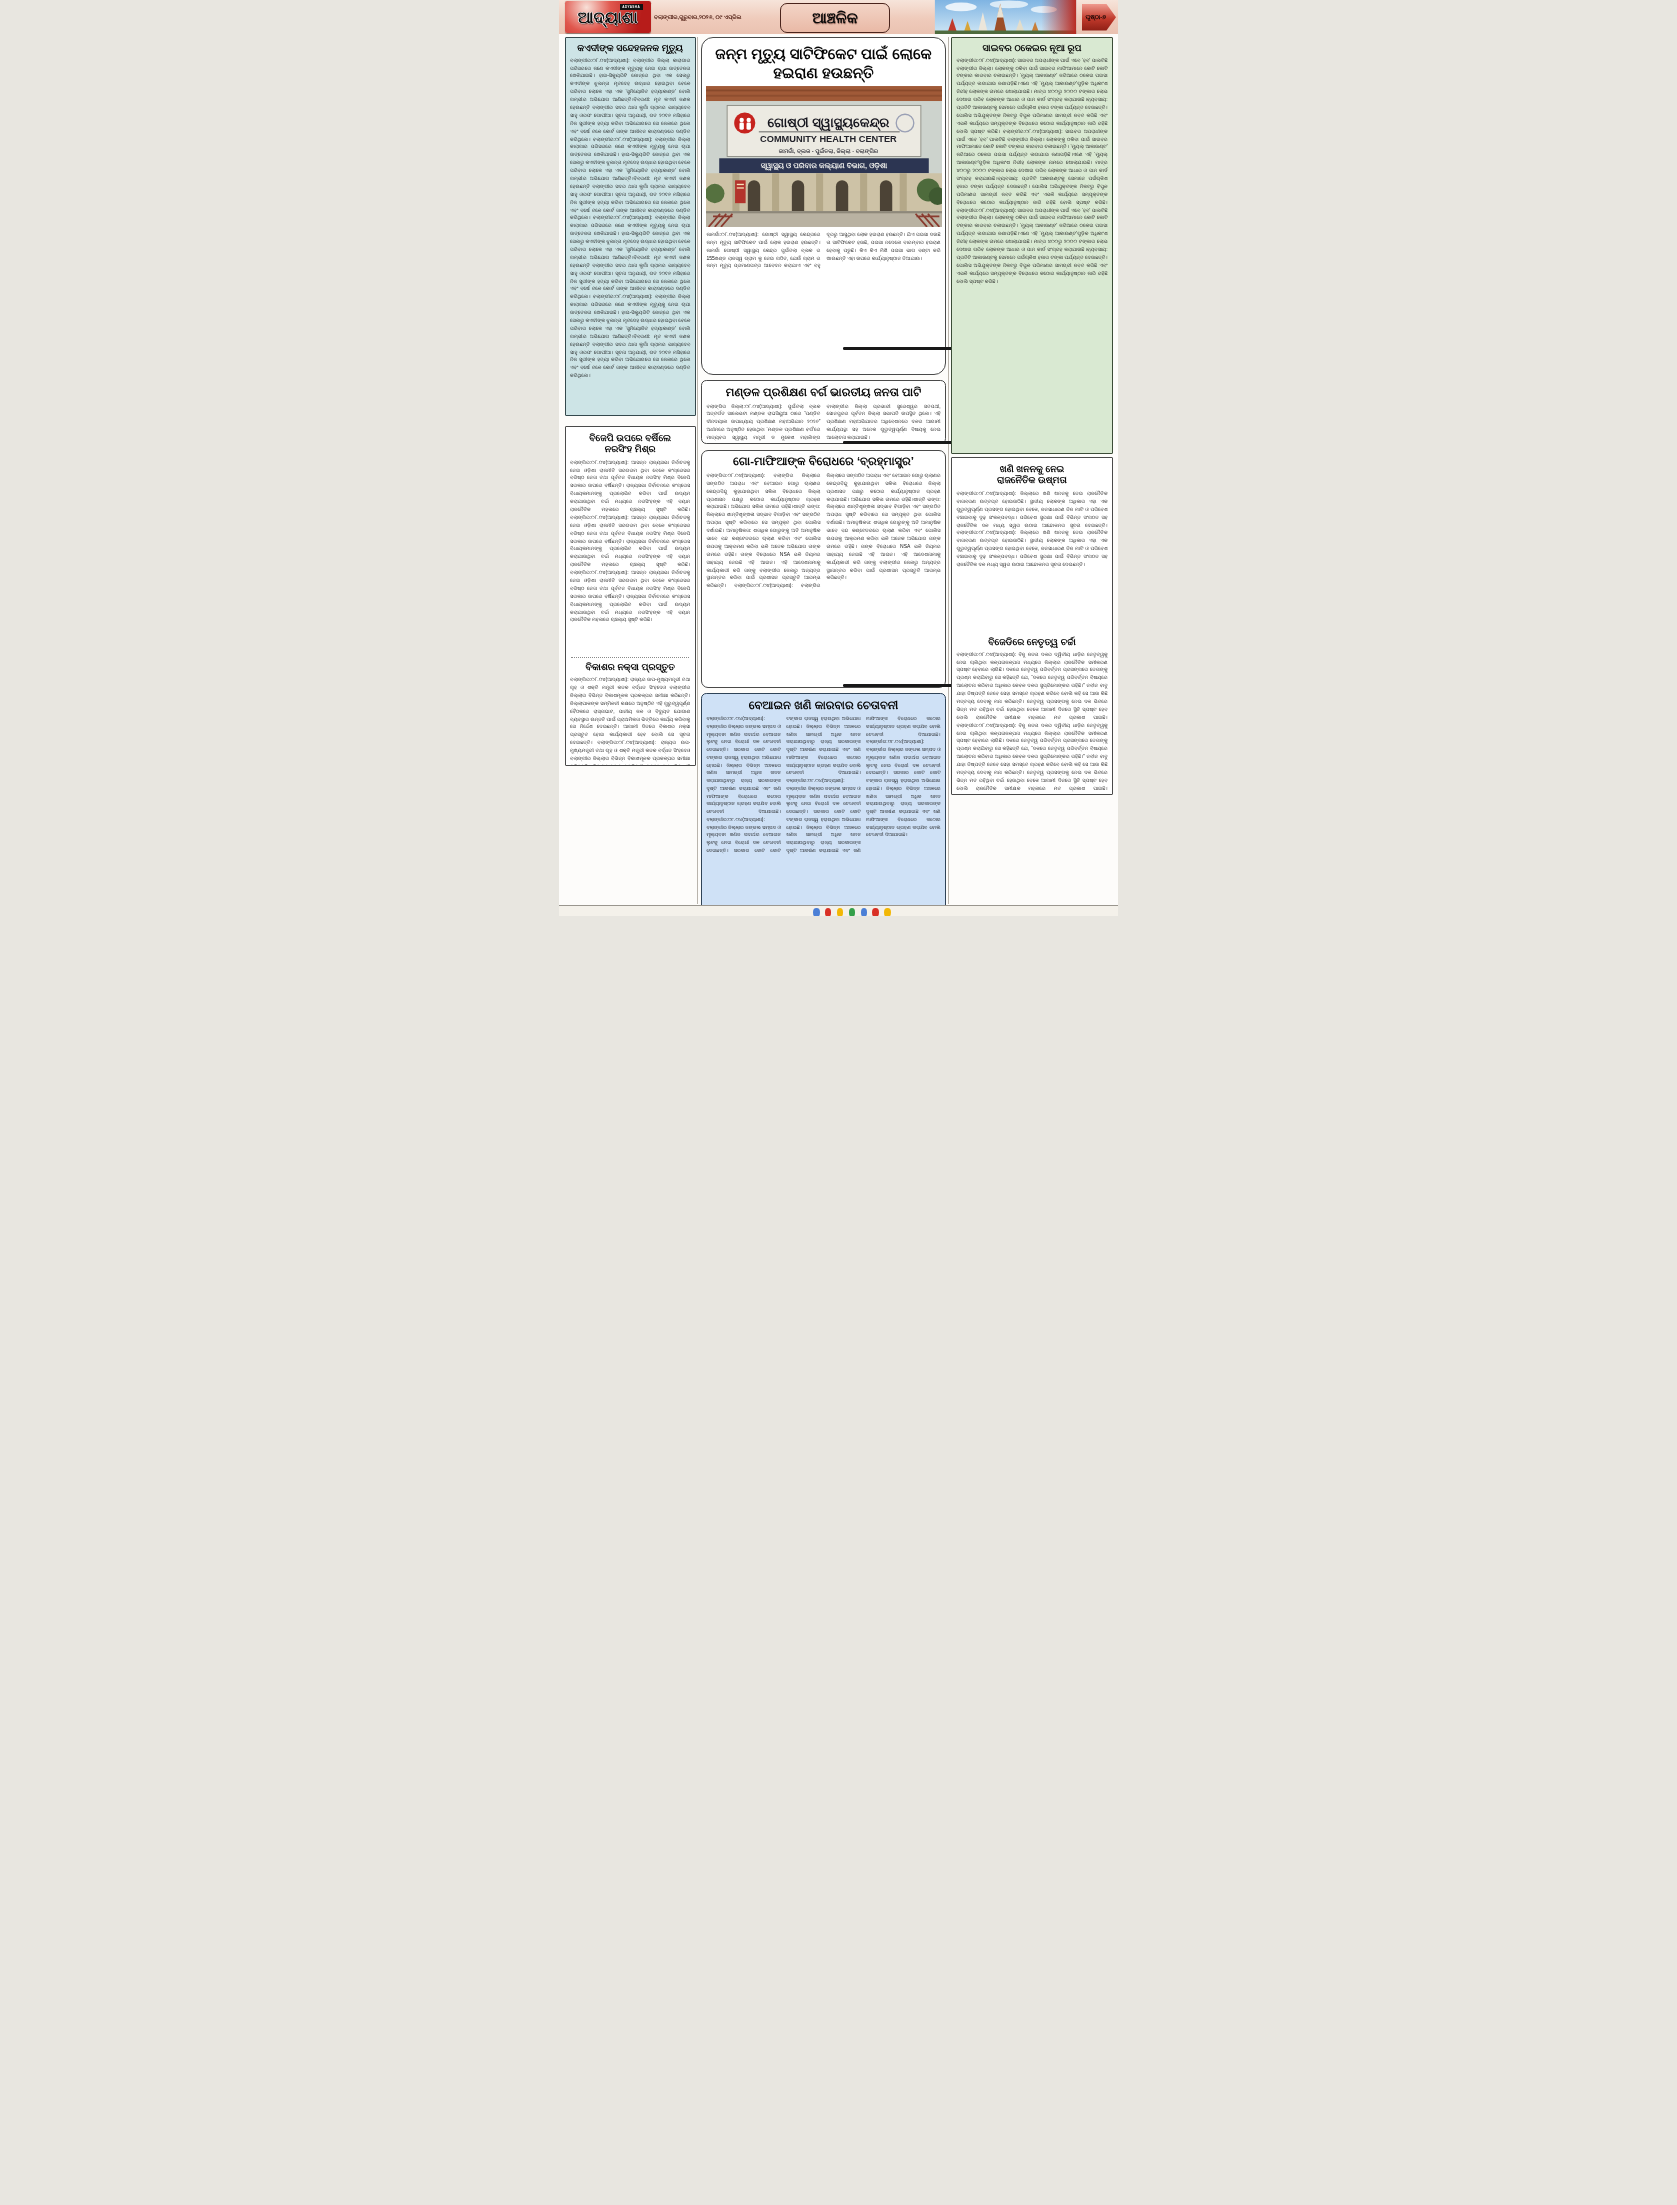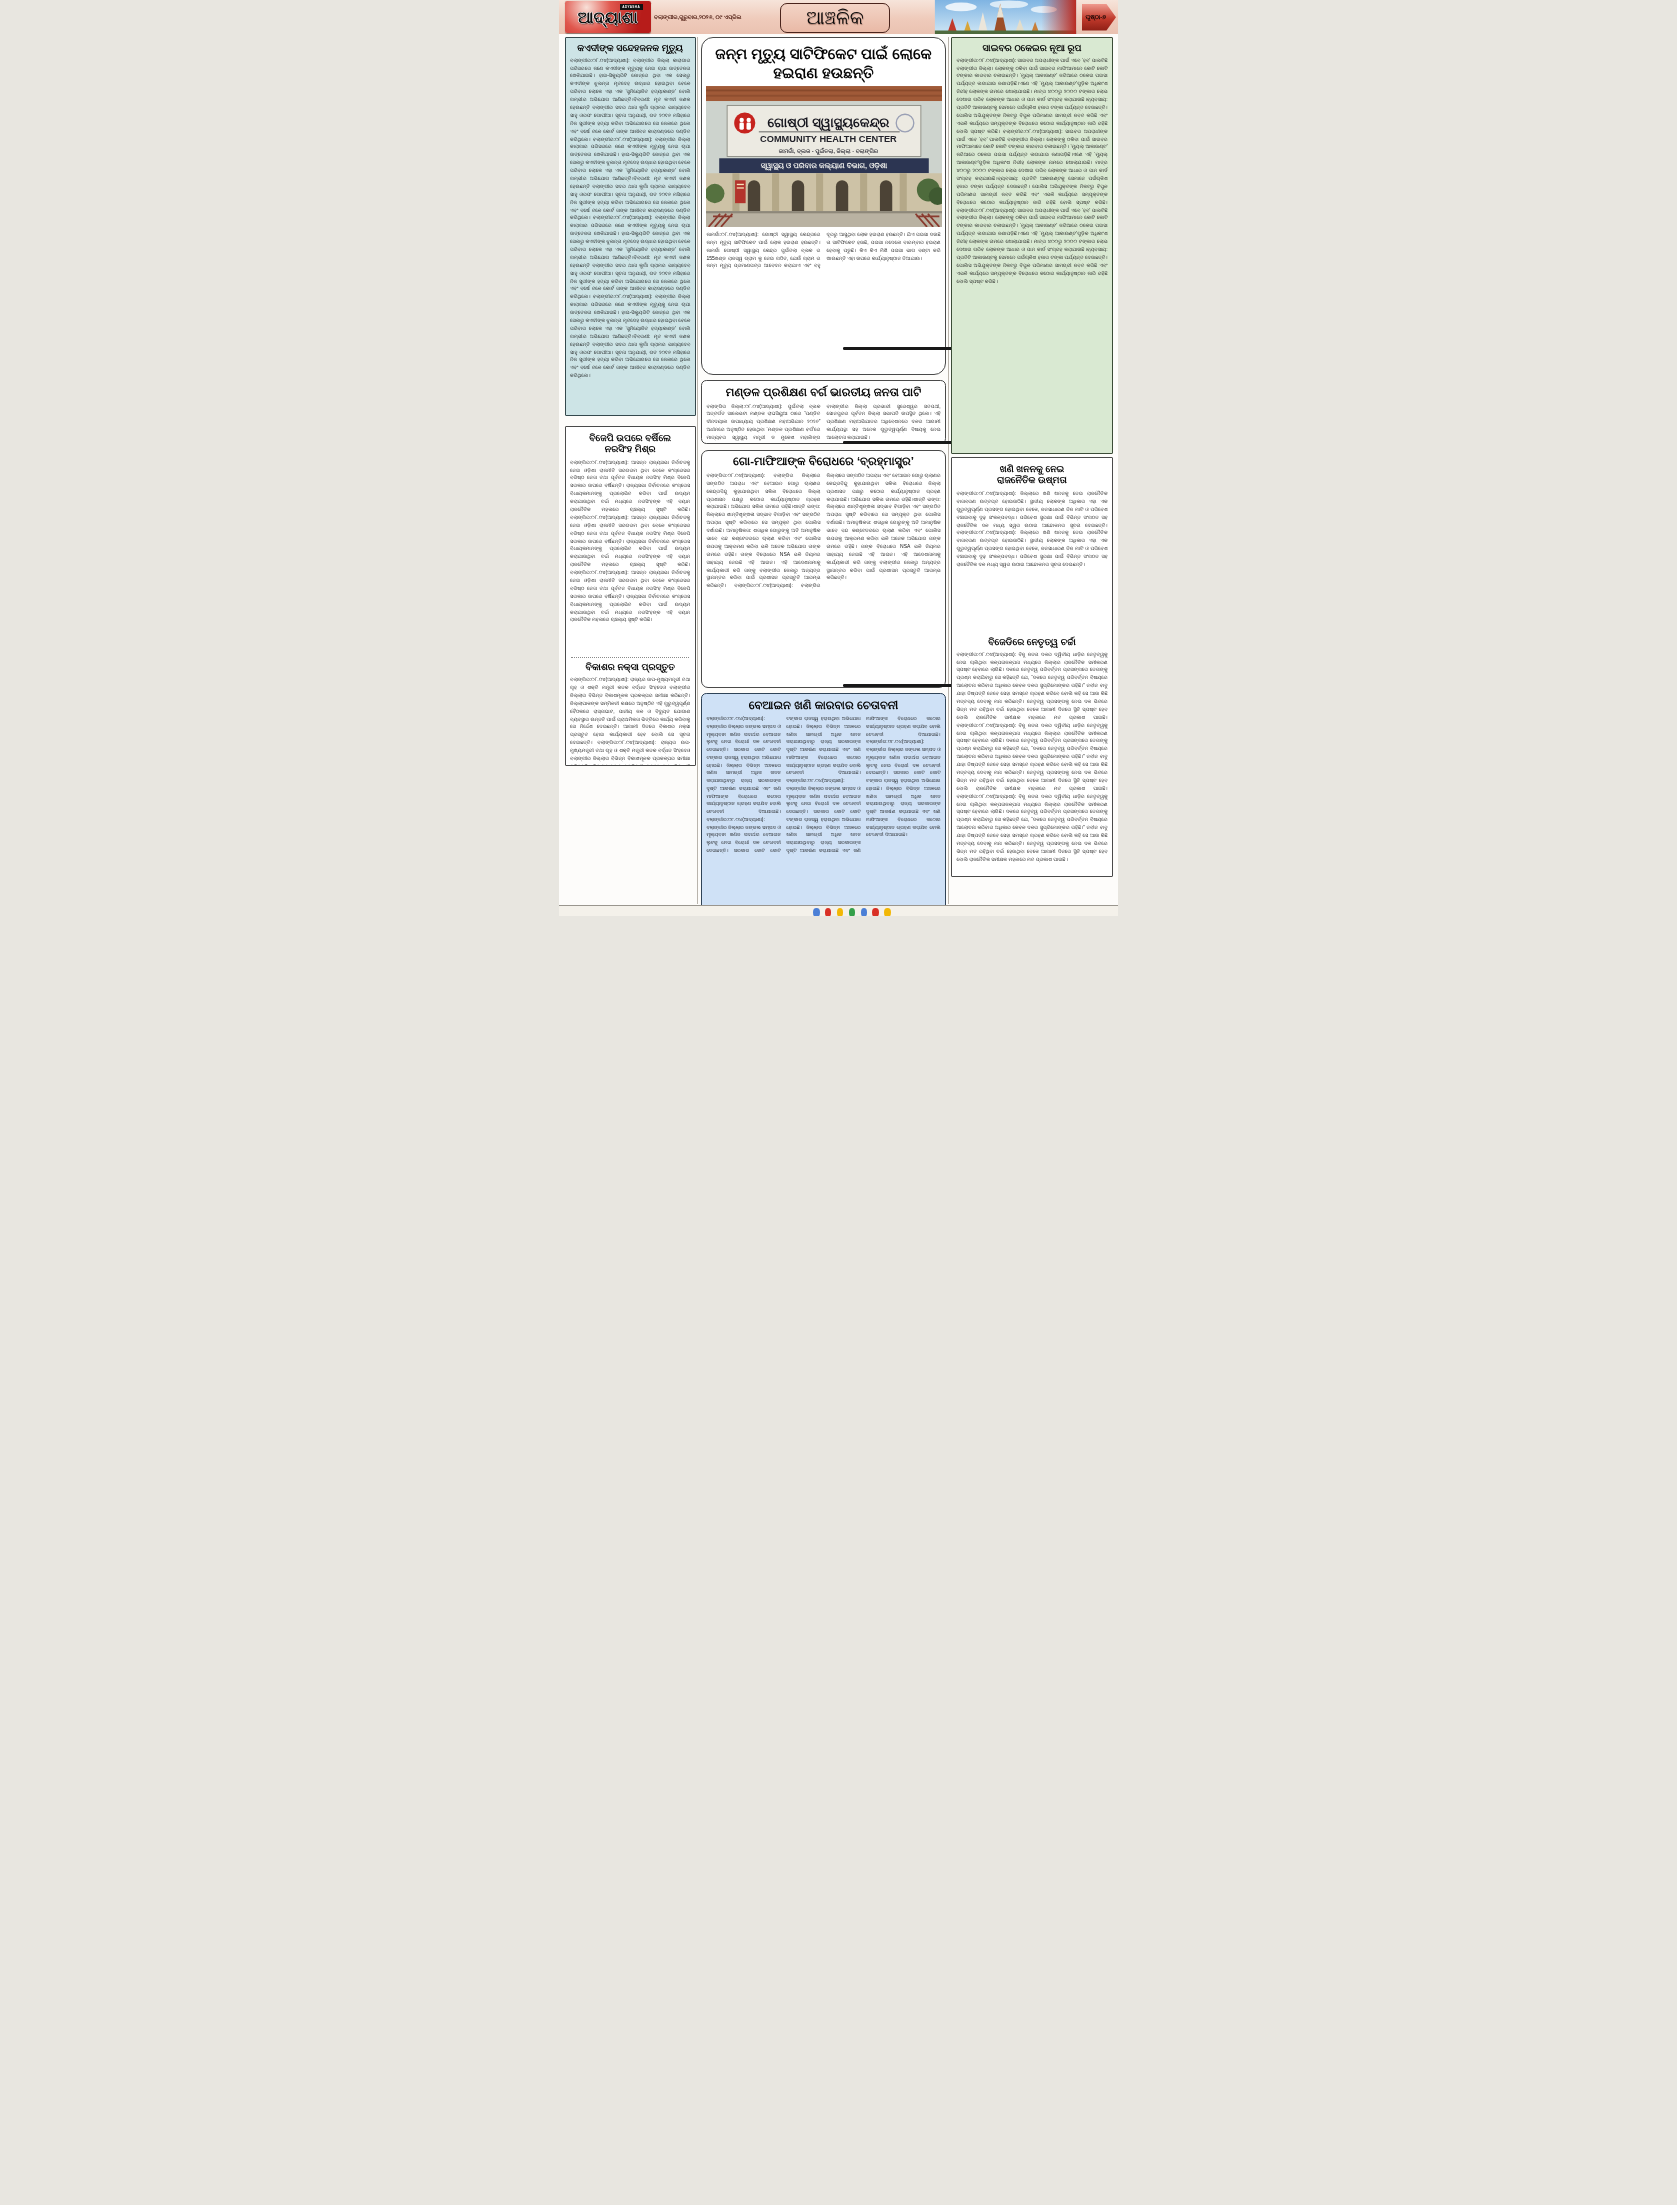--- a/index.html
+++ b/index.html
@@ -12,21 +12,21 @@
             background:radial-gradient(circle at 25% 20%,#f8e0d8 0%,#e0574d 35%,#b71c1a 80%);
             box-shadow:0 0.4px 0.9px rgba(0,0,0,.4);text-align:center;}
   .masthead-tag{position:absolute;right:8px;top:2.6px;background:#111;color:#fff;font-size:3.1px;
                 letter-spacing:0.4px;padding:0.9px 2.6px;font-weight:bold;}
   .masthead-title{position:absolute;left:0;right:0;top:7px;font-size:16.3px;font-weight:bold;color:#0d0d0d;
                   text-shadow:0.4px 0.4px 0 #fff,-0.4px -0.4px 0 #fff,0.4px -0.4px 0 #fff,-0.4px 0.4px 0 #fff,0.9px 1.3px 1.3px rgba(0,0,0,.55);}
   .dateline{position:absolute;left:95px;top:13.7px;width:123px;font-size:5.7px;font-weight:bold;color:#47150a;}
   .edition-box{position:absolute;left:221px;top:2.6px;width:108px;height:28px;border:0.9px solid #4a241c;
                border-radius:7px;display:flex;align-items:center;justify-content:center;
                background:linear-gradient(180deg,#f3d4c6,#e9b9a6);}
-  .edition-title{font-size:19px;font-weight:normal;color:#090909;text-shadow:0.4px 0.9px 0.9px rgba(90,40,30,.5);}
+  .edition-title{font-size:15px;font-weight:bold;color:#090909;text-shadow:0.4px 0.9px 0.9px rgba(90,40,30,.5);}
   .header-photo{position:absolute;left:375px;top:0;width:143px;height:34px;}
   .page-arrow{position:absolute;left:523px;top:4px;width:34px;height:26.5px;
               background:linear-gradient(180deg,#ef9a8e 0%,#c0392b 55%,#8e1f15 100%);
               clip-path:polygon(0 0,72% 0,100% 50%,72% 100%,0 100%);
               display:flex;align-items:center;}
   .page-arrow span{font-size:6.2px;font-weight:bold;color:#120202;padding-left:3.5px;}
   
   .col{position:absolute;top:37px;}
   .box{box-sizing:border-box;border:0.7px solid #4a4a4a;border-radius:1px;padding:4px 4.4px;overflow:hidden;}
   .tint-blue{background:#cde4e6;border-color:#35494d;}
@@ -182,21 +182,21 @@
       <h2 class="h-mid">ବେଆଇନ ଖଣି କାରବାର ଚେତାବନୀ</h2>
       <p class="body-txt three-col" style="height:221px;overflow:hidden;">ବଲାଙ୍ଗୀର:୦୮.୦୪(ଆଦ୍ୟାଶା): ବଲାଙ୍ଗୀର ଜିଲ୍ଲାର ଜଙ୍ଗଲ ସମ୍ପଦ ଓ ମୂଲ୍ୟବାନ ଖଣିଜ ପଦାର୍ଥର ବେଆଇନ ଲୁଟକୁ ନେଇ ବିରୋଧୀ ଦଳ ଚେତାବନୀ ଦେଇଛନ୍ତି। ସରକାର କୋଟି କୋଟି ଟଙ୍କାର ରାଜସ୍ୱ ହରାଉଥିବା ଅଭିଯୋଗ ହୋଇଛି। ଜିଲ୍ଲାର ବିଭିନ୍ନ ଅଞ୍ଚଳରେ ଖଣିଜ ସାମଗ୍ରୀ ଅଧିକ ଖନନ କରାଯାଉଥିବାରୁ ରାଜ୍ୟ ସରକାରଙ୍କ ଦୃଷ୍ଟି ଆକର୍ଷଣ କରାଯାଇଛି ଏବଂ ଖଣି ମାଫିଆଙ୍କ ବିରୋଧରେ କଠୋର କାର୍ଯ୍ୟାନୁଷ୍ଠାନ ଗ୍ରହଣ କରାଯିବ ବୋଲି ଚେତାବନୀ ଦିଆଯାଇଛି। ବଲାଙ୍ଗୀର:୦୮.୦୪(ଆଦ୍ୟାଶା): ବଲାଙ୍ଗୀର ଜିଲ୍ଲାର ଜଙ୍ଗଲ ସମ୍ପଦ ଓ ମୂଲ୍ୟବାନ ଖଣିଜ ପଦାର୍ଥର ବେଆଇନ ଲୁଟକୁ ନେଇ ବିରୋଧୀ ଦଳ ଚେତାବନୀ ଦେଇଛନ୍ତି। ସରକାର କୋଟି କୋଟି ଟଙ୍କାର ରାଜସ୍ୱ ହରାଉଥିବା ଅଭିଯୋଗ ହୋଇଛି। ଜିଲ୍ଲାର ବିଭିନ୍ନ ଅଞ୍ଚଳରେ ଖଣିଜ ସାମଗ୍ରୀ ଅଧିକ ଖନନ କରାଯାଉଥିବାରୁ ରାଜ୍ୟ ସରକାରଙ୍କ ଦୃଷ୍ଟି ଆକର୍ଷଣ କରାଯାଇଛି ଏବଂ ଖଣି ମାଫିଆଙ୍କ ବିରୋଧରେ କଠୋର କାର୍ଯ୍ୟାନୁଷ୍ଠାନ ଗ୍ରହଣ କରାଯିବ ବୋଲି ଚେତାବନୀ ଦିଆଯାଇଛି। ବଲାଙ୍ଗୀର:୦୮.୦୪(ଆଦ୍ୟାଶା): ବଲାଙ୍ଗୀର ଜିଲ୍ଲାର ଜଙ୍ଗଲ ସମ୍ପଦ ଓ ମୂଲ୍ୟବାନ ଖଣିଜ ପଦାର୍ଥର ବେଆଇନ ଲୁଟକୁ ନେଇ ବିରୋଧୀ ଦଳ ଚେତାବନୀ ଦେଇଛନ୍ତି। ସରକାର କୋଟି କୋଟି ଟଙ୍କାର ରାଜସ୍ୱ ହରାଉଥିବା ଅଭିଯୋଗ ହୋଇଛି। ଜିଲ୍ଲାର ବିଭିନ୍ନ ଅଞ୍ଚଳରେ ଖଣିଜ ସାମଗ୍ରୀ ଅଧିକ ଖନନ କରାଯାଉଥିବାରୁ ରାଜ୍ୟ ସରକାରଙ୍କ ଦୃଷ୍ଟି ଆକର୍ଷଣ କରାଯାଇଛି ଏବଂ ଖଣି ମାଫିଆଙ୍କ ବିରୋଧରେ କଠୋର କାର୍ଯ୍ୟାନୁଷ୍ଠାନ ଗ୍ରହଣ କରାଯିବ ବୋଲି ଚେତାବନୀ ଦିଆଯାଇଛି। ବଲାଙ୍ଗୀର:୦୮.୦୪(ଆଦ୍ୟାଶା): ବଲାଙ୍ଗୀର ଜିଲ୍ଲାର ଜଙ୍ଗଲ ସମ୍ପଦ ଓ ମୂଲ୍ୟବାନ ଖଣିଜ ପଦାର୍ଥର ବେଆଇନ ଲୁଟକୁ ନେଇ ବିରୋଧୀ ଦଳ ଚେତାବନୀ ଦେଇଛନ୍ତି। ସରକାର କୋଟି କୋଟି ଟଙ୍କାର ରାଜସ୍ୱ ହରାଉଥିବା ଅଭିଯୋଗ ହୋଇଛି। ଜିଲ୍ଲାର ବିଭିନ୍ନ ଅଞ୍ଚଳରେ ଖଣିଜ ସାମଗ୍ରୀ ଅଧିକ ଖନନ କରାଯାଉଥିବାରୁ ରାଜ୍ୟ ସରକାରଙ୍କ ଦୃଷ୍ଟି ଆକର୍ଷଣ କରାଯାଇଛି ଏବଂ ଖଣି ମାଫିଆଙ୍କ ବିରୋଧରେ କଠୋର କାର୍ଯ୍ୟାନୁଷ୍ଠାନ ଗ୍ରହଣ କରାଯିବ ବୋଲି ଚେତାବନୀ ଦିଆଯାଇଛି।</p>
     </section>
   </div>
 
   <div class="col" style="left:392px;width:162px;">
     <section class="box tint-green" style="height:417px;">
       <h2 class="h-small">ସାଇବର ଠକେଇର ନୂଆ ରୂପ</h2>
       <p class="body-txt">ବଲାଙ୍ଗୀର:୦୮.୦୪(ଆଦ୍ୟାଶା): ସାଇବର ଅପରାଧୀଙ୍କ ପାଇଁ ଏବେ ‘ହବ’ ପାଲଟିଛି ବଲାଙ୍ଗୀର ଜିଲ୍ଲା। ଲୋକଙ୍କୁ ଠକିବା ପାଇଁ ସାଇବର ମାଫିଆମାନେ କୋଟି କୋଟି ଟଙ୍କାର କାରବାର ଚଳାଇଛନ୍ତି। ‘ମ୍ୟୁଲ୍ ଆକାଉଣ୍ଟ’ ଜରିଆରେ ଠକେଇ ପଇସା ପର୍ଯ୍ୟନ୍ତ ଲଗାଯାଇ ଜଣାପଡ଼ିଛି।ଏଣେ ଏହି ‘ମ୍ୟୁଲ୍ ଆକାଉଣ୍ଟ’ଗୁଡ଼ିକ ଅଧିକାଂଶ ନିରୀହ ଲୋକଙ୍କ ନାମରେ ଖୋଲାଯାଇଛି। ମାତ୍ର ୪୦୦ରୁ ୨୦୦୦ ଟଙ୍କାର ଲୋଭ ଦେଖାଇ ଗରିବ ଲୋକଙ୍କ ଆଧାର ଓ ପାନ କାର୍ଡ ସଂଗ୍ରହ କରାଯାଉଛି।ବ୍ୟବସାୟ: ପ୍ରତିଟି ଆକାଉଣ୍ଟକୁ ସେମାନେ ପଇଁଚାଳିଶ ହଜାର ଟଙ୍କା ପର୍ଯ୍ୟନ୍ତ ଦେଉଛନ୍ତି। ପୋଲିସ ଅଭିଯୁକ୍ତଙ୍କ ନିକଟରୁ ବିପୁଳ ପରିମାଣର ସାମଗ୍ରୀ ଜବତ କରିଛି ଏବଂ ଏଭଳି କାର୍ଯ୍ୟରେ ସମ୍ପୃକ୍ତଙ୍କ ବିରୋଧରେ କଠୋର କାର୍ଯ୍ୟାନୁଷ୍ଠାନ ଜାରି ରହିଛି ବୋଲି ସ୍ପଷ୍ଟ କରିଛି। ବଲାଙ୍ଗୀର:୦୮.୦୪(ଆଦ୍ୟାଶା): ସାଇବର ଅପରାଧୀଙ୍କ ପାଇଁ ଏବେ ‘ହବ’ ପାଲଟିଛି ବଲାଙ୍ଗୀର ଜିଲ୍ଲା। ଲୋକଙ୍କୁ ଠକିବା ପାଇଁ ସାଇବର ମାଫିଆମାନେ କୋଟି କୋଟି ଟଙ୍କାର କାରବାର ଚଳାଇଛନ୍ତି। ‘ମ୍ୟୁଲ୍ ଆକାଉଣ୍ଟ’ ଜରିଆରେ ଠକେଇ ପଇସା ପର୍ଯ୍ୟନ୍ତ ଲଗାଯାଇ ଜଣାପଡ଼ିଛି।ଏଣେ ଏହି ‘ମ୍ୟୁଲ୍ ଆକାଉଣ୍ଟ’ଗୁଡ଼ିକ ଅଧିକାଂଶ ନିରୀହ ଲୋକଙ୍କ ନାମରେ ଖୋଲାଯାଇଛି। ମାତ୍ର ୪୦୦ରୁ ୨୦୦୦ ଟଙ୍କାର ଲୋଭ ଦେଖାଇ ଗରିବ ଲୋକଙ୍କ ଆଧାର ଓ ପାନ କାର୍ଡ ସଂଗ୍ରହ କରାଯାଉଛି।ବ୍ୟବସାୟ: ପ୍ରତିଟି ଆକାଉଣ୍ଟକୁ ସେମାନେ ପଇଁଚାଳିଶ ହଜାର ଟଙ୍କା ପର୍ଯ୍ୟନ୍ତ ଦେଉଛନ୍ତି। ପୋଲିସ ଅଭିଯୁକ୍ତଙ୍କ ନିକଟରୁ ବିପୁଳ ପରିମାଣର ସାମଗ୍ରୀ ଜବତ କରିଛି ଏବଂ ଏଭଳି କାର୍ଯ୍ୟରେ ସମ୍ପୃକ୍ତଙ୍କ ବିରୋଧରେ କଠୋର କାର୍ଯ୍ୟାନୁଷ୍ଠାନ ଜାରି ରହିଛି ବୋଲି ସ୍ପଷ୍ଟ କରିଛି। ବଲାଙ୍ଗୀର:୦୮.୦୪(ଆଦ୍ୟାଶା): ସାଇବର ଅପରାଧୀଙ୍କ ପାଇଁ ଏବେ ‘ହବ’ ପାଲଟିଛି ବଲାଙ୍ଗୀର ଜିଲ୍ଲା। ଲୋକଙ୍କୁ ଠକିବା ପାଇଁ ସାଇବର ମାଫିଆମାନେ କୋଟି କୋଟି ଟଙ୍କାର କାରବାର ଚଳାଇଛନ୍ତି। ‘ମ୍ୟୁଲ୍ ଆକାଉଣ୍ଟ’ ଜରିଆରେ ଠକେଇ ପଇସା ପର୍ଯ୍ୟନ୍ତ ଲଗାଯାଇ ଜଣାପଡ଼ିଛି।ଏଣେ ଏହି ‘ମ୍ୟୁଲ୍ ଆକାଉଣ୍ଟ’ଗୁଡ଼ିକ ଅଧିକାଂଶ ନିରୀହ ଲୋକଙ୍କ ନାମରେ ଖୋଲାଯାଇଛି। ମାତ୍ର ୪୦୦ରୁ ୨୦୦୦ ଟଙ୍କାର ଲୋଭ ଦେଖାଇ ଗରିବ ଲୋକଙ୍କ ଆଧାର ଓ ପାନ କାର୍ଡ ସଂଗ୍ରହ କରାଯାଉଛି।ବ୍ୟବସାୟ: ପ୍ରତିଟି ଆକାଉଣ୍ଟକୁ ସେମାନେ ପଇଁଚାଳିଶ ହଜାର ଟଙ୍କା ପର୍ଯ୍ୟନ୍ତ ଦେଉଛନ୍ତି। ପୋଲିସ ଅଭିଯୁକ୍ତଙ୍କ ନିକଟରୁ ବିପୁଳ ପରିମାଣର ସାମଗ୍ରୀ ଜବତ କରିଛି ଏବଂ ଏଭଳି କାର୍ଯ୍ୟରେ ସମ୍ପୃକ୍ତଙ୍କ ବିରୋଧରେ କଠୋର କାର୍ଯ୍ୟାନୁଷ୍ଠାନ ଜାରି ରହିଛି ବୋଲି ସ୍ପଷ୍ଟ କରିଛି।</p>
     </section>
-    <section class="box" style="height:420px;margin-top:2.6px;background:#fff;">
+    <section class="box" style="height:338px;margin-top:2.6px;background:#fff;">
       <h2 class="h-small" style="width:101px;margin:2.6px auto 3.5px;">ଖଣି ଖନନକୁ ନେଇ ରାଜନୈତିକ ଉଷ୍ମତା</h2>
       <p class="body-txt" style="height:146px;overflow:hidden;">ବଲାଙ୍ଗୀର:୦୮.୦୪(ଆଦ୍ୟାଶା): ଜିଲ୍ଲାରେ ଖଣି ଖନନକୁ ନେଇ ରାଜନୈତିକ ବାତାବରଣ ଉତ୍ତପ୍ତ ହୋଇଉଠିଛି। ସ୍ଥାନୀୟ ଲୋକଙ୍କ ଅଧିକାର ଏହା ଏକ ଗୁରୁତ୍ୱପୂର୍ଣ୍ଣ ପ୍ରସଙ୍ଗ ହୋଇଥିବା ବେଳେ, ଜନସାଧାରଣ ନିଜ ମାଟି ଓ ପରିବେଶ ବଞ୍ଚାଇବାକୁ ଦୃଢ଼ ସଂକଳ୍ପବଦ୍ଧ। ପରିବେଶ ସୁରକ୍ଷା ପାଇଁ ବିଭିନ୍ନ ସଂଗଠନ ସହ ରାଜନୈତିକ ଦଳ ମଧ୍ୟ ସ୍ୱର ଉଠାଇ ଆନ୍ଦୋଳନର ସୂଚନା ଦେଇଛନ୍ତି। ବଲାଙ୍ଗୀର:୦୮.୦୪(ଆଦ୍ୟାଶା): ଜିଲ୍ଲାରେ ଖଣି ଖନନକୁ ନେଇ ରାଜନୈତିକ ବାତାବରଣ ଉତ୍ତପ୍ତ ହୋଇଉଠିଛି। ସ୍ଥାନୀୟ ଲୋକଙ୍କ ଅଧିକାର ଏହା ଏକ ଗୁରୁତ୍ୱପୂର୍ଣ୍ଣ ପ୍ରସଙ୍ଗ ହୋଇଥିବା ବେଳେ, ଜନସାଧାରଣ ନିଜ ମାଟି ଓ ପରିବେଶ ବଞ୍ଚାଇବାକୁ ଦୃଢ଼ ସଂକଳ୍ପବଦ୍ଧ। ପରିବେଶ ସୁରକ୍ଷା ପାଇଁ ବିଭିନ୍ନ ସଂଗଠନ ସହ ରାଜନୈତିକ ଦଳ ମଧ୍ୟ ସ୍ୱର ଉଠାଇ ଆନ୍ଦୋଳନର ସୂଚନା ଦେଇଛନ୍ତି।</p>
       <h2 class="h-small">ବିଜେଡିରେ ନେତୃତ୍ୱ ଚର୍ଚ୍ଚା</h2>
       <p class="body-txt" style="height:234px;overflow:hidden;">ବଲାଙ୍ଗୀର:୦୮.୦୪(ଆଦ୍ୟାଶା): ବିଜୁ ଜନତା ଦଳର ଦ୍ୱିତୀୟ ଧାଡ଼ିର ନେତୃତ୍ୱକୁ ନେଇ ଚାଲିଥିବା କଳ୍ପନାଜଳ୍ପନା ମଧ୍ୟରେ ଜିଲ୍ଲାର ରାଜନୈତିକ ସମୀକରଣ ସ୍ପଷ୍ଟ ହେବାରେ ଲାଗିଛି। ଦଳରେ ନେତୃତ୍ୱ ପରିବର୍ତ୍ତନ ପ୍ରସଙ୍ଗରେ ନେତାଙ୍କୁ ପ୍ରଶ୍ନ କରାଯିବାରୁ ସେ କହିଛନ୍ତି ଯେ, “ଦଳରେ ନେତୃତ୍ୱ ପରିବର୍ତ୍ତନ ବିଷୟରେ ଆଲୋଚନା କରିବାର ଅଧିକାର କେବଳ ଦଳର ସୁପ୍ରିମୋଙ୍କର ରହିଛି।” ନବୀନ ବାବୁ ଯାହା ନିଷ୍ପତ୍ତି ନେବେ ସେହା ସମସ୍ତେ ଗ୍ରହଣ କରିବେ ବୋଲି କହି ସେ ଆଉ କିଛି ମନ୍ତବ୍ୟ ଦେବାକୁ ମନା କରିଛନ୍ତି। ନେତୃତ୍ୱ ପ୍ରସଙ୍ଗକୁ ନେଇ ଦଳ ଭିତରେ ଭିନ୍ନ ମତ ରହିଥିବା ଚର୍ଚ୍ଚା ହେଉଥିବା ବେଳେ ଆଗାମୀ ଦିନରେ ସ୍ଥିତି ସ୍ପଷ୍ଟ ହେବ ବୋଲି ରାଜନୈତିକ ସମୀକ୍ଷକ ମହଲରେ ମତ ପ୍ରକାଶ ପାଇଛି। ବଲାଙ୍ଗୀର:୦୮.୦୪(ଆଦ୍ୟାଶା): ବିଜୁ ଜନତା ଦଳର ଦ୍ୱିତୀୟ ଧାଡ଼ିର ନେତୃତ୍ୱକୁ ନେଇ ଚାଲିଥିବା କଳ୍ପନାଜଳ୍ପନା ମଧ୍ୟରେ ଜିଲ୍ଲାର ରାଜନୈତିକ ସମୀକରଣ ସ୍ପଷ୍ଟ ହେବାରେ ଲାଗିଛି। ଦଳରେ ନେତୃତ୍ୱ ପରିବର୍ତ୍ତନ ପ୍ରସଙ୍ଗରେ ନେତାଙ୍କୁ ପ୍ରଶ୍ନ କରାଯିବାରୁ ସେ କହିଛନ୍ତି ଯେ, “ଦଳରେ ନେତୃତ୍ୱ ପରିବର୍ତ୍ତନ ବିଷୟରେ ଆଲୋଚନା କରିବାର ଅଧିକାର କେବଳ ଦଳର ସୁପ୍ରିମୋଙ୍କର ରହିଛି।” ନବୀନ ବାବୁ ଯାହା ନିଷ୍ପତ୍ତି ନେବେ ସେହା ସମସ୍ତେ ଗ୍ରହଣ କରିବେ ବୋଲି କହି ସେ ଆଉ କିଛି ମନ୍ତବ୍ୟ ଦେବାକୁ ମନା କରିଛନ୍ତି। ନେତୃତ୍ୱ ପ୍ରସଙ୍ଗକୁ ନେଇ ଦଳ ଭିତରେ ଭିନ୍ନ ମତ ରହିଥିବା ଚର୍ଚ୍ଚା ହେଉଥିବା ବେଳେ ଆଗାମୀ ଦିନରେ ସ୍ଥିତି ସ୍ପଷ୍ଟ ହେବ ବୋଲି ରାଜନୈତିକ ସମୀକ୍ଷକ ମହଲରେ ମତ ପ୍ରକାଶ ପାଇଛି। ବଲାଙ୍ଗୀର:୦୮.୦୪(ଆଦ୍ୟାଶା): ବିଜୁ ଜନତା ଦଳର ଦ୍ୱିତୀୟ ଧାଡ଼ିର ନେତୃତ୍ୱକୁ ନେଇ ଚାଲିଥିବା କଳ୍ପନାଜଳ୍ପନା ମଧ୍ୟରେ ଜିଲ୍ଲାର ରାଜନୈତିକ ସମୀକରଣ ସ୍ପଷ୍ଟ ହେବାରେ ଲାଗିଛି। ଦଳରେ ନେତୃତ୍ୱ ପରିବର୍ତ୍ତନ ପ୍ରସଙ୍ଗରେ ନେତାଙ୍କୁ ପ୍ରଶ୍ନ କରାଯିବାରୁ ସେ କହିଛନ୍ତି ଯେ, “ଦଳରେ ନେତୃତ୍ୱ ପରିବର୍ତ୍ତନ ବିଷୟରେ ଆଲୋଚନା କରିବାର ଅଧିକାର କେବଳ ଦଳର ସୁପ୍ରିମୋଙ୍କର ରହିଛି।” ନବୀନ ବାବୁ ଯାହା ନିଷ୍ପତ୍ତି ନେବେ ସେହା ସମସ୍ତେ ଗ୍ରହଣ କରିବେ ବୋଲି କହି ସେ ଆଉ କିଛି ମନ୍ତବ୍ୟ ଦେବାକୁ ମନା କରିଛନ୍ତି। ନେତୃତ୍ୱ ପ୍ରସଙ୍ଗକୁ ନେଇ ଦଳ ଭିତରେ ଭିନ୍ନ ମତ ରହିଥିବା ଚର୍ଚ୍ଚା ହେଉଥିବା ବେଳେ ଆଗାମୀ ଦିନରେ ସ୍ଥିତି ସ୍ପଷ୍ଟ ହେବ ବୋଲି ରାଜନୈତିକ ସମୀକ୍ଷକ ମହଲରେ ମତ ପ୍ରକାଶ ପାଇଛି।</p>
     </section>
   </div>
 
   <div class="footer-strip"></div>
   <div class="footer-dots">
       <i style="background: rgb(75, 127, 214);"></i>

